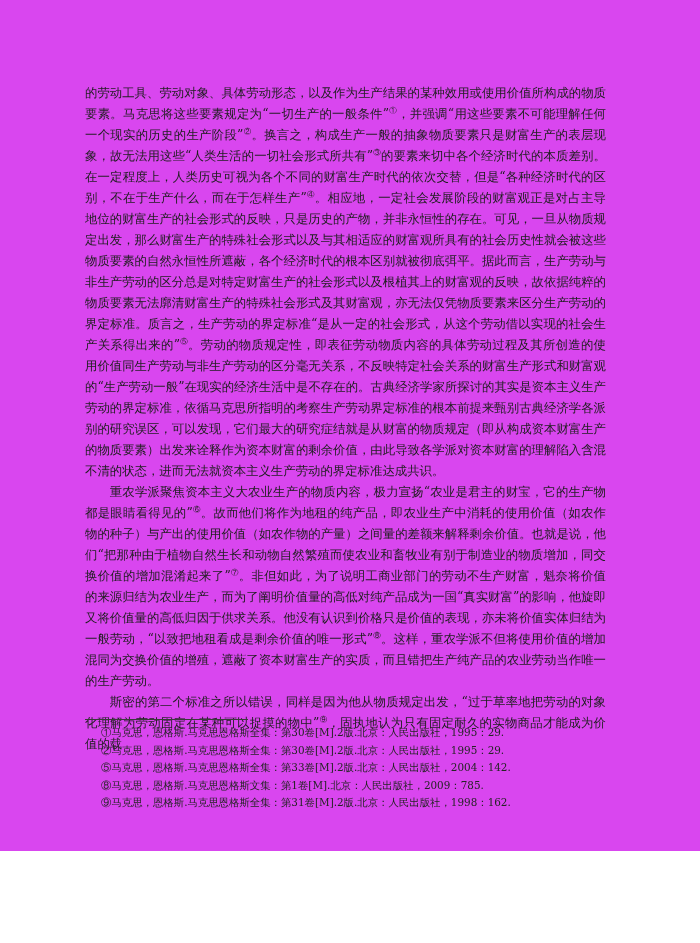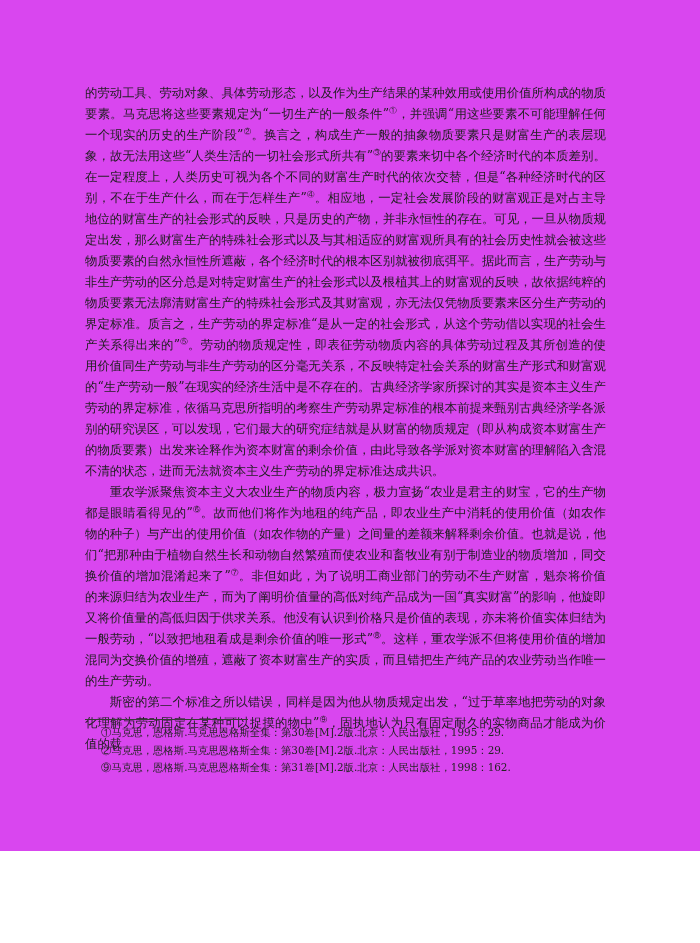--- a/index.html
+++ b/index.html
@@ -71,18 +71,20 @@
     <p class="par rich">的劳动工具、劳动对象、具体劳动形态，以及作为生产结果的某种效用或使用价值所构成的物质要素。马克思将这些要素规定为“一切生产的一般条件”<sup>①</sup>，并强调“用这些要素不可能理解任何一个现实的历史的生产阶段”<sup>②</sup>。换言之，构成生产一般的抽象物质要素只是财富生产的表层现象，故无法用这些“人类生活的一切社会形式所共有”<sup>③</sup>的要素来切中各个经济时代的本质差别。在一定程度上，人类历史可视为各个不同的财富生产时代的依次交替，但是“各种经济时代的区别，不在于生产什么，而在于怎样生产”<sup>④</sup>。相应地，一定社会发展阶段的财富观正是对占主导地位的财富生产的社会形式的反映，只是历史的产物，并非永恒性的存在。可见，一旦从物质规定出发，那么财富生产的特殊社会形式以及与其相适应的财富观所具有的社会历史性就会被这些物质要素的自然永恒性所遮蔽，各个经济时代的根本区别就被彻底弭平。据此而言，生产劳动与非生产劳动的区分总是对特定财富生产的社会形式以及根植其上的财富观的反映，故依据纯粹的物质要素无法廓清财富生产的特殊社会形式及其财富观，亦无法仅凭物质要素来区分生产劳动的界定标准。质言之，生产劳动的界定标准“是从一定的社会形式，从这个劳动借以实现的社会生产关系得出来的”<sup>⑤</sup>。劳动的物质规定性，即表征劳动物质内容的具体劳动过程及其所创造的使用价值同生产劳动与非生产劳动的区分毫无关系，不反映特定社会关系的财富生产形式和财富观的“生产劳动一般”在现实的经济生活中是不存在的。古典经济学家所探讨的其实是资本主义生产劳动的界定标准，依循马克思所指明的考察生产劳动界定标准的根本前提来甄别古典经济学各派别的研究误区，可以发现，它们最大的研究症结就是从财富的物质规定（即从构成资本财富生产的物质要素）出发来诠释作为资本财富的剩余价值，由此导致各学派对资本财富的理解陷入含混不清的状态，进而无法就资本主义生产劳动的界定标准达成共识。</p>
     <p class="par rich indent">重农学派聚焦资本主义大农业生产的物质内容，极力宣扬“农业是君主的财宝，它的生产物都是眼睛看得见的”<sup>⑥</sup>。故而他们将作为地租的纯产品，即农业生产中消耗的使用价值（如农作物的种子）与产出的使用价值（如农作物的产量）之间量的差额来解释剩余价值。也就是说，他们“把那种由于植物自然生长和动物自然繁殖而使农业和畜牧业有别于制造业的物质增加，同交换价值的增加混淆起来了”<sup>⑦</sup>。非但如此，为了说明工商业部门的劳动不生产财富，魁奈将价值的来源归结为农业生产，而为了阐明价值量的高低对纯产品成为一国“真实财富”的影响，他旋即又将价值量的高低归因于供求关系。他没有认识到价格只是价值的表现，亦未将价值实体归结为一般劳动，“以致把地租看成是剩余价值的唯一形式”<sup>⑧</sup>。这样，重农学派不但将使用价值的增加混同为交换价值的增殖，遮蔽了资本财富生产的实质，而且错把生产纯产品的农业劳动当作唯一的生产劳动。</p>
     <p class="par rich indent">斯密的第二个标准之所以错误，同样是因为他从物质规定出发，“过于草率地把劳动的对象化理解为劳动固定在某种可以捉摸的物中”<sup>⑨</sup>，固执地认为只有固定耐久的实物商品才能成为价值的载</p>
   </main>
 
   <div class="fn-sep"></div>
 
   <ol class="footnotes">
     <li class="fn">①马克思，恩格斯.马克思恩格斯全集：第30卷[M].2版.北京：人民出版社，1995：29.</li>
     <li class="fn">②马克思，恩格斯.马克思恩格斯全集：第30卷[M].2版.北京：人民出版社，1995：29.</li>
+    <li class="fn">⑤马克思，恩格斯.马克思恩格斯全集：第33卷[M].2版.北京：人民出版社，2004：142.</li>
+    <li class="fn">⑧马克思，恩格斯.马克思恩格斯文集：第1卷[M].北京：人民出版社，2009：785.</li>
     <li class="fn">⑨马克思，恩格斯.马克思恩格斯全集：第31卷[M].2版.北京：人民出版社，1998：162.</li>
   </ol>
 
   <div class="page-number">103</div>
 
 </div>
 
 </body></html>

